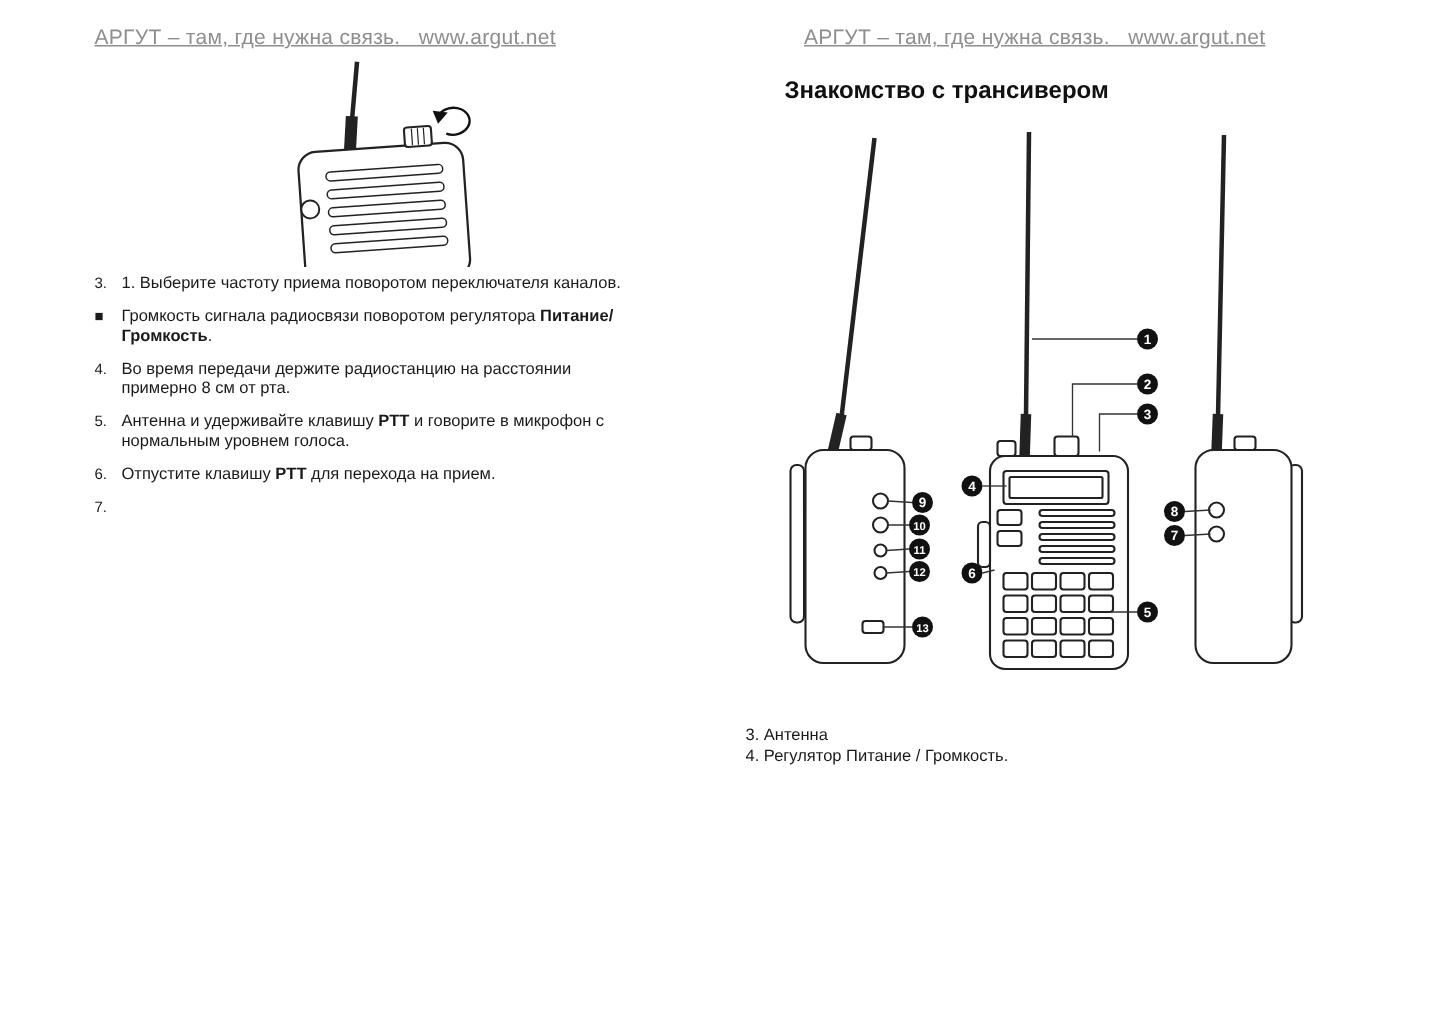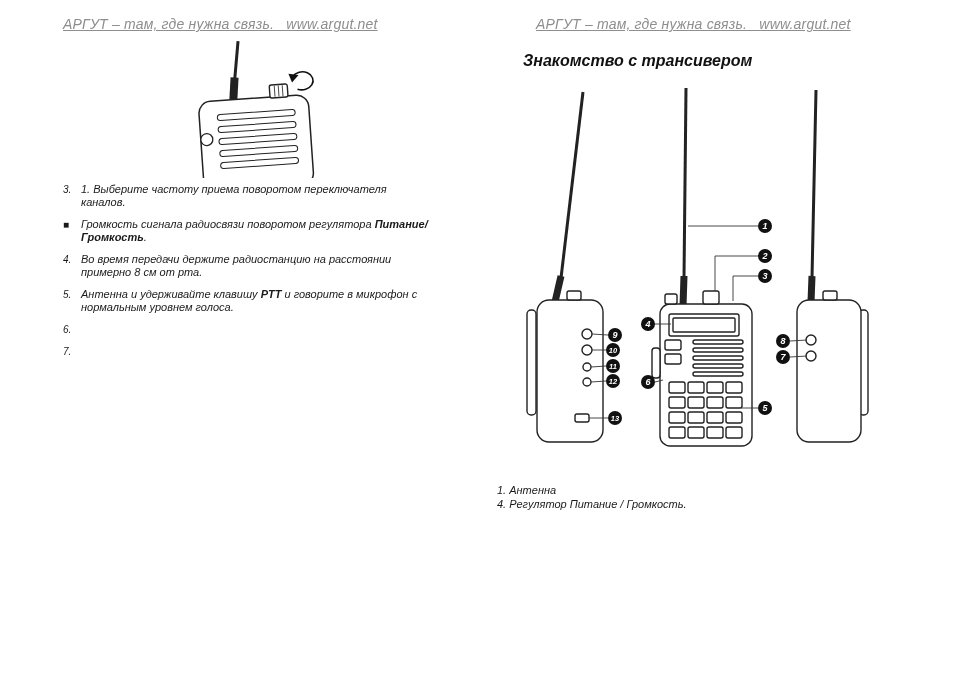--- a/index.html
+++ b/index.html
@@ -1,18 +1,18 @@
 <!DOCTYPE html>
 <html><head>
 <meta charset="utf-8">
 <style>
   * { margin:0; padding:0; box-sizing:border-box; }
   html,body { background:#ffffff; }
   body { width:954px; height:675px; font-family:"Liberation Sans", sans-serif; }
-  .canvas { position:relative; width:954px; height:527px; background:#fff; overflow:hidden;font-style:italic; }
+  .canvas { position:relative; width:954px; height:527px; background:#fff; overflow:hidden; }
 
   .hdr {
     position:absolute; top:16px; font-size:14px; color:#8e8e8e;
     text-decoration:underline; white-space:pre; letter-spacing:0.2px;
   }
   .hdr-left { left:63px; }
   .hdr-right { left:536px; }
 
   .title { position:absolute; left:523px; top:52px; font-size:16px; font-weight:bold; color:#111; }
 
@@ -68,20 +68,21 @@
     <div class="step">
       <span class="marker">4.</span>
       <span class="body"><span>Во время передачи держите радиостанцию на расстоянии примерно 8 см от рта.</span><b></b><span></span></span>
     </div>
     <div class="step">
       <span class="marker">5.</span>
       <span class="body"><span>Антенна и удерживайте клавишу </span><b>PTT</b><span> и говорите в микрофон с нормальным уровнем голоса.</span></span>
     </div>
     <div class="step">
       <span class="marker">6.</span>
+      <span class="body"><span>Отпустите клавишу </span><b>PTT</b><span> для перехода на прием.</span></span>
     </div>
     <div class="step">
       <span class="marker">7.</span>
     </div>
   </div>
 
   <svg class="diagram" width="400" height="405" viewBox="0 0 400 405">
 
     <g stroke="#222" fill="none">
       <line x1="88" y1="14" x2="66" y2="200" stroke-width="3"></line>
@@ -185,17 +186,17 @@
       <circle cx="118" cy="288" r="7" fill="#111"></circle>
         <text x="118" y="291" text-anchor="middle" font-size="7.5" fill="#fff">11</text>
       <circle cx="118" cy="303" r="7" fill="#111"></circle>
         <text x="118" y="306" text-anchor="middle" font-size="7.5" fill="#fff">12</text>
       <circle cx="120" cy="340" r="7" fill="#111"></circle>
         <text x="120" y="343" text-anchor="middle" font-size="7.5" fill="#fff">13</text>
     </g>
   </svg>
 
   <div class="notes">
-    <div>1. Антенна</div>
+    <div>3. Антенна</div>
     <div>4. Регулятор Питание / Громкость.</div>
   </div>
 
 </div>
 
 </body></html>

